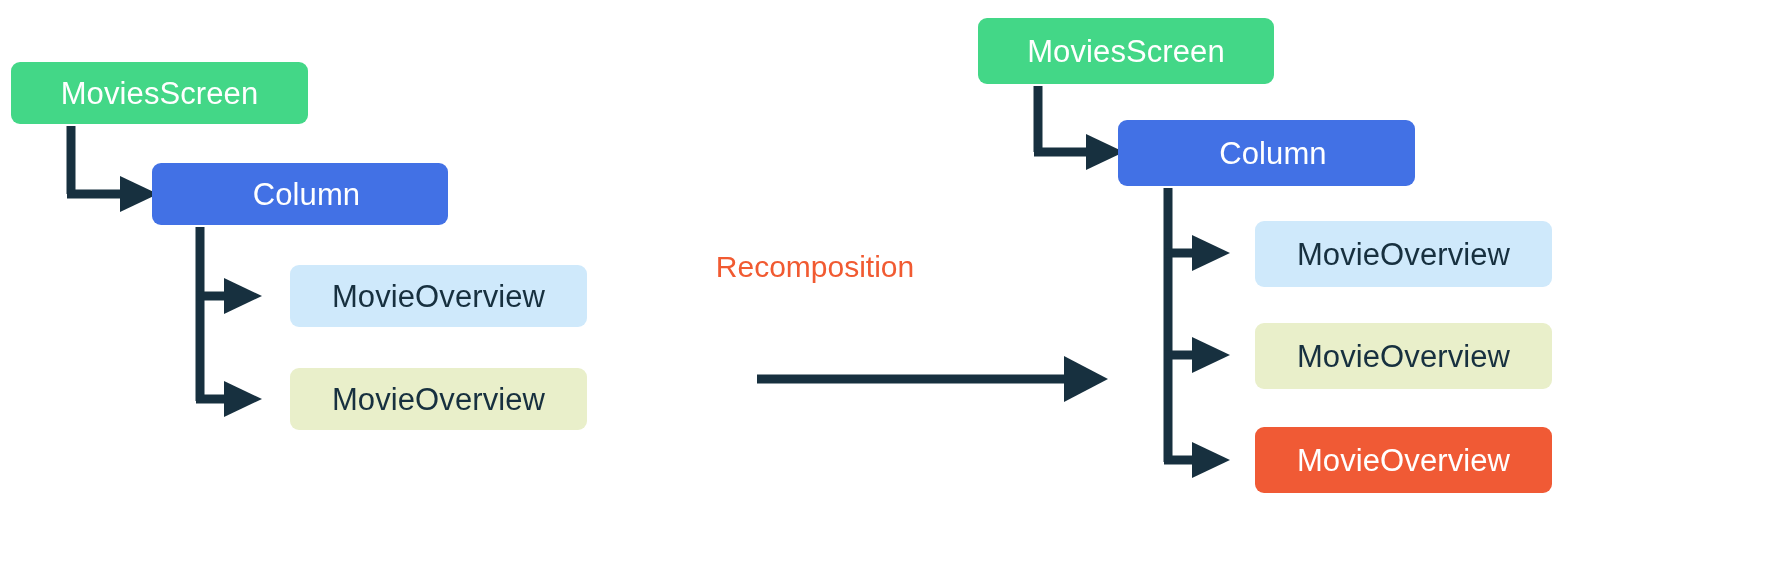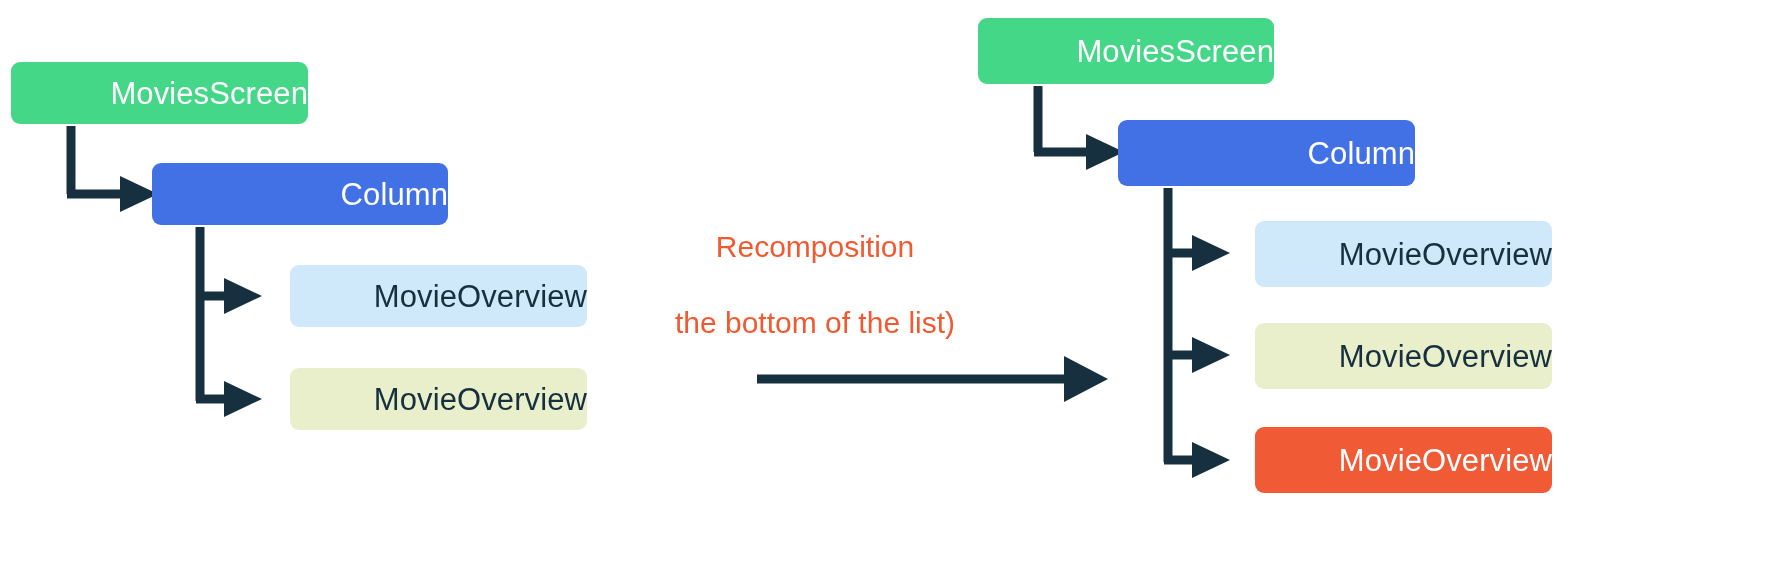--- a/index.html
+++ b/index.html
@@ -19,21 +19,21 @@
     left: 0; top: 0;
     width: 1779px;
     height: 584px;
   }
   .node {
     position: absolute;
     box-sizing: border-box;
     border-radius: 9px;
     display: flex;
     align-items: center;
-    justify-content: flex-end;
+    justify-content: center;
     font-size: 31px;
     letter-spacing: 0.1px;
     line-height: 1;
     white-space: nowrap;
   }
   .node-screen {
     background: #43D787;
     color: #ffffff;
   }
   .node-column {
@@ -120,23 +120,22 @@
   </div>
 
   <div class="node node-overview-blue" style="left:290px; top:265px; width:297px; height:62px;">
     <span>MovieOverview</span>
   </div>
 
   <div class="node node-overview-yellow" style="left:290px; top:368px; width:297px; height:62px;">
     <span>MovieOverview</span>
   </div>
 
-  <div class="caption" style="left:645px; top:190px; width:340px;">
+  <div class="caption" style="left:645px; top:210px; width:340px;">
     <div>Recomposition</div>
-    <div>the bottom of the list)</div>
   </div>
 
   <div class="node node-screen" style="left:978px; top:18px; width:296px; height:66px;">
     <span>MoviesScreen</span>
   </div>
 
   <div class="node node-column" style="left:1118px; top:120px; width:297px; height:66px;">
     <span>Column</span>
   </div>
 

